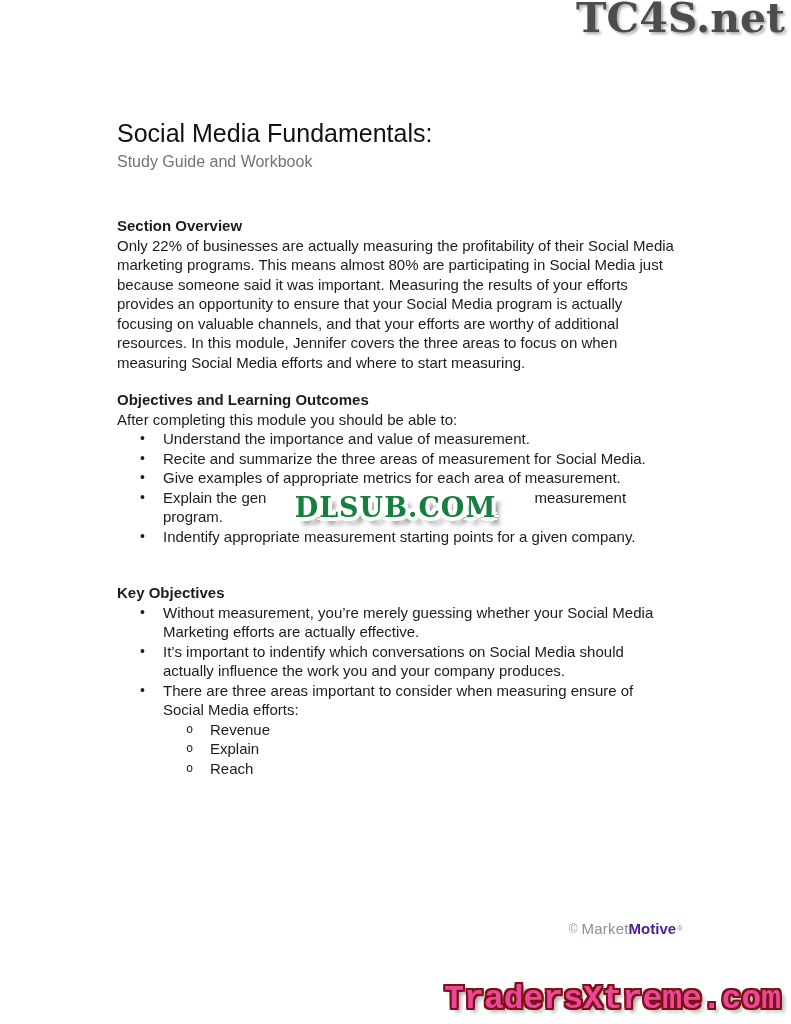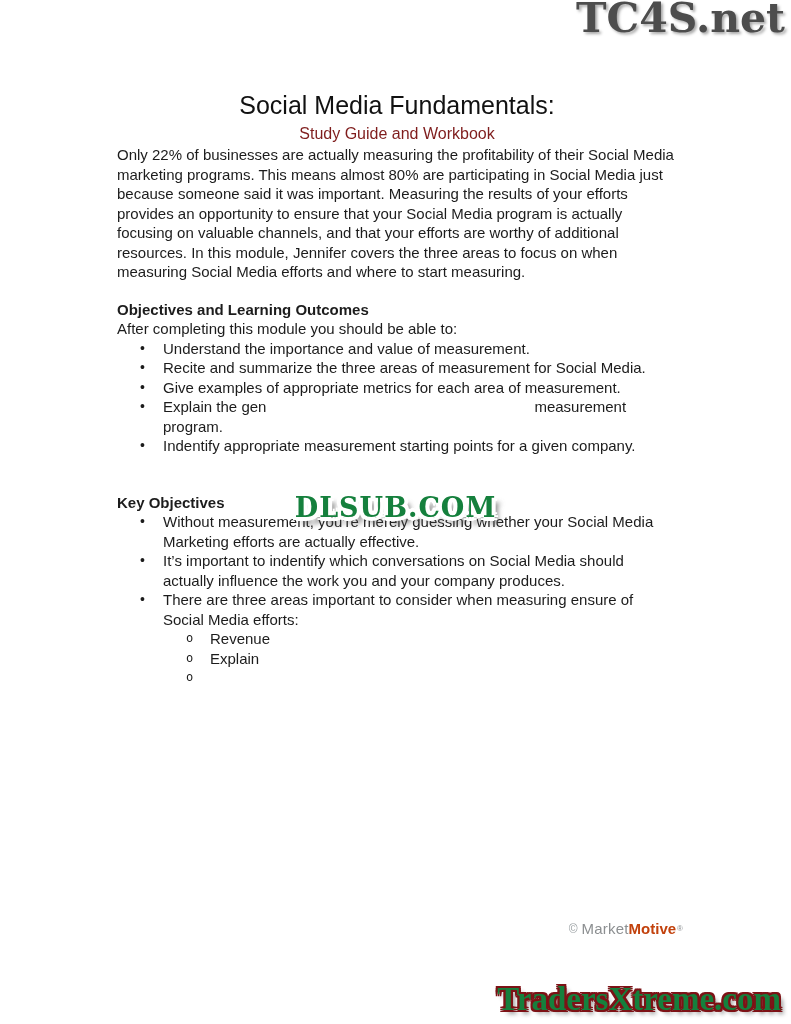--- a/index.html
+++ b/index.html
@@ -11,23 +11,23 @@
     position: relative;
     overflow: hidden;
   }
   .page { position: absolute; inset: 0; background: #fff; }
 
   .content {
     position: absolute; left: 117px; top: 0; width: 560px;
     font-size: 15px; line-height: 19.5px;
   }
 
-  .title-block { margin-top: 90px; text-align: center; }
+  .title-block { margin-top: 118px; text-align: left; }
   .title-line { font-size: 25px; line-height: 31px; font-weight: 400; color: #111; }
-  .subtitle   { font-size: 16px; line-height: 22px; margin-top: 2px; color: #7f1d1d; }
+  .subtitle   { font-size: 16px; line-height: 22px; margin-top: 2px; color: #737373; }
 
   .heading { font-weight: 700; }
   .h-overview  { margin-top: 43px; }
   .h-objectives{ margin-top: 18px; }
   .h-takeaways { margin-top: 37px; }
 
   .b-row { display: flex; padding-left: 23px; }
   .b-marker { flex: 0 0 23px; width: 23px; font-size: 14px; }
   .b-text { flex: 1; }
 
@@ -52,52 +52,53 @@
     font-family: "DejaVu Serif", serif; font-weight: 700;
     font-size: 27px; letter-spacing: 1px; color: #15803d;
     text-shadow:
       -3px -3px 0 #fff, 3px -3px 0 #fff, -3px 3px 0 #fff, 3px 3px 0 #fff,
       -4px 0 0 #fff, 4px 0 0 #fff, 0 -4px 0 #fff, 0 4px 0 #fff,
       6px 7px 5px rgba(90,90,90,.75);
     z-index: 5; white-space: nowrap;
   }
   .wm-traders {
     position: absolute; bottom: 6px; right: 10px;
-    font-family: Liberation Serif, serif; font-weight: 700;
-    font-size: 33px; color: #15803d;
+    font-family: Liberation Mono, monospace; font-weight: 700;
+    font-size: 33px; color: #ec4899;
     text-shadow:
       -2px -2px 0 #7d1216, 2px -2px 0 #7d1216, -2px 2px 0 #7d1216, 2px 2px 0 #7d1216,
       0 -2px 0 #7d1216, 0 2px 0 #7d1216, -2px 0 0 #7d1216, 2px 0 0 #7d1216,
       4px 4px 4px rgba(0,0,0,.4);
     z-index: 5; white-space: nowrap;
   }
   .brand {
     position: absolute; top: 920px; right: 108px;
     font-size: 15px; line-height: 18px;
     display: flex; align-items: center; white-space: nowrap;
   }
   .brand .c { font-size: 12px; color: #9aa0a3; margin-right: 4px; }
   .brand .market { color: #8c8f91; letter-spacing: .2px; }
-  .brand .motive { color: #c2410c; font-weight: 700; }
+  .brand .motive { color: #4c1d95; font-weight: 700; }
   .brand .reg { font-size: 8px; vertical-align: super; color: #8c8f91; margin-left: 1px; }
 </style>
 </head>
 <body>
 
 <div class="page">
 
   <div class="wm-tc4s">TC4S.net</div>
 
   <div class="content">
 
     <div class="title-block">
       <div class="title-line">Social Media Fundamentals:</div>
       <div class="subtitle">Study Guide and Workbook</div>
     </div>
 
+    <div class="heading h-overview">Section Overview</div>
     <div>Only 22% of businesses are actually measuring the profitability of their Social Media marketing programs. This means almost 80% are participating in Social Media just because someone said it was important. Measuring the results of your efforts provides an opportunity to ensure that your Social Media program is actually focusing on valuable channels, and that your efforts are worthy of additional resources. In this module, Jennifer covers the three areas to focus on when measuring Social Media efforts and where to start measuring.</div>
 
     <div class="heading h-objectives">Objectives and Learning Outcomes</div>
     <div>After completing this module you should be able to:</div>
 
     <div class="b-row">
       <span class="b-marker">•</span>
       <div class="b-text">Understand the importance and value of measurement.</div>
     </div>
     <div class="b-row">
@@ -138,20 +139,21 @@
     <div class="sub-row">
       <span class="sub-marker">o</span>
       <div class="b-text">Revenue</div>
     </div>
     <div class="sub-row">
       <span class="sub-marker">o</span>
       <div class="b-text">Explain</div>
     </div>
     <div class="sub-row">
       <span class="sub-marker">o</span>
+      <div class="b-text">Reach</div>
     </div>
 
 
   </div>
 
   <div class="wm-dlsub">DLSUB.COM</div>
 
   <div class="brand">
     <span class="c">©</span>
     <span class="market">Market</span>

